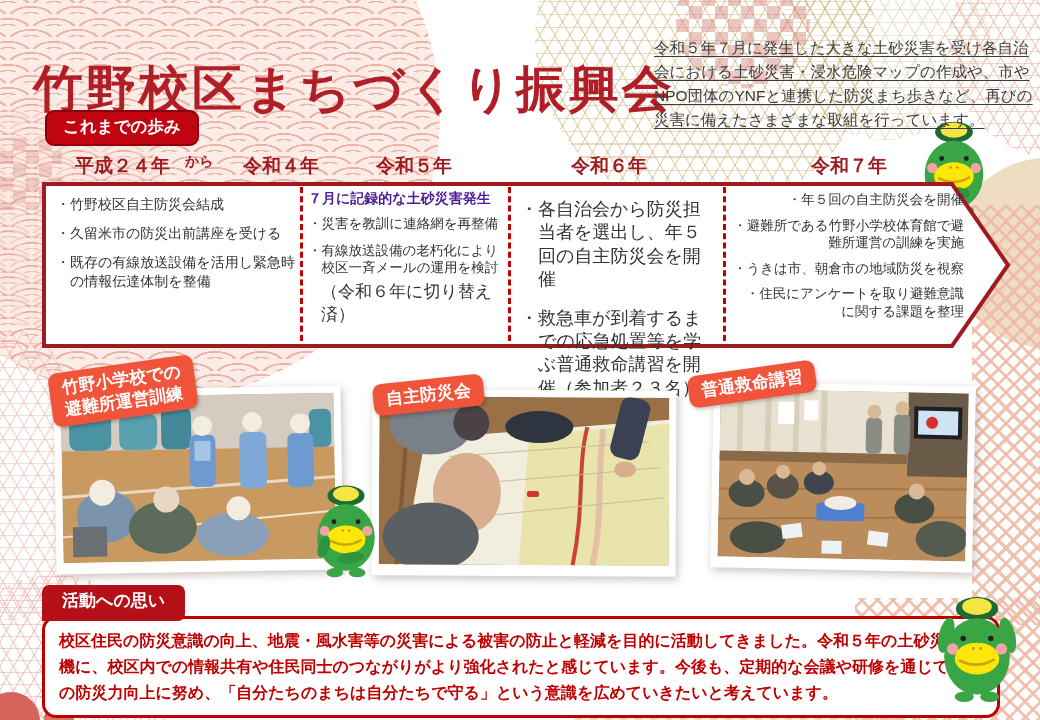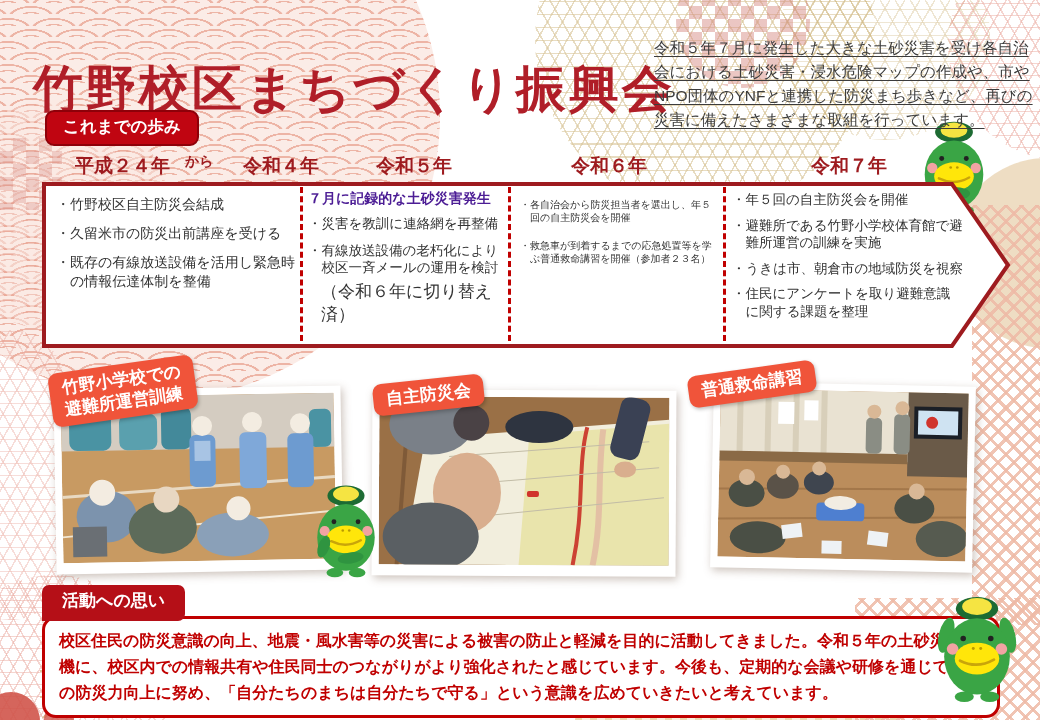--- a/index.html
+++ b/index.html
@@ -63,25 +63,25 @@
   .yl-heisei{left:75px;} .yl-kara{left:185px;font-size:14px;} .yl-r4{left:243px;}
   .yl-r5{left:376px;} .yl-r6{left:571px;} .yl-r7{left:811px;}
 
   .timeline{position:absolute;left:42px;top:182px;width:970px;height:202px;z-index:2;}
   .timeline svg.frame{position:absolute;left:0;top:0;}
   .tl-sep{position:absolute;top:5px;height:154px;border-left:3px dashed #C00000;}
   .sep1{left:258px;} .sep2{left:466px;} .sep3{left:681px;}
   .tl-col{position:absolute;color:#333;}
   .c1{left:14px;top:13px;width:240px;font-size:14px;}
   .c2{left:266px;top:8px;width:196px;font-size:13.5px;}
-  .c3{left:478px;top:16px;width:198px;font-size:10px;}
+  .c3{left:478px;top:16px;width:198px;font-size:18px;}
   .c4{left:690px;top:9px;width:232px;font-size:13.5px;}
   .item{padding-left:1em;text-indent:-1em;line-height:1.3;}
   .c1 .item{margin-bottom:11px;} .c2 .item{margin-bottom:9px;}
-  .c3 .item{margin-bottom:15px;} .c4 .item{margin-bottom:8px;}
+  .c3 .item{margin-bottom:15px;} .c4 .item{margin-bottom:8px;text-align:right;}
   .tl-highlight{display:block;color:#4c1d95;font-weight:bold;font-size:14px;margin-bottom:7px;white-space:nowrap;}
   .tl-note{display:block;font-size:17px;margin:-6px 0 0 13px;color:#333;}
 
   
   .photo{position:absolute;z-index:2;background:#fff;padding:7px;
     box-shadow:2px 3px 8px rgba(110,80,60,.35);}
   .p1{left:55px;top:388px;transform:rotate(-1deg);}
   .p2{left:372px;top:390px;transform:rotate(.3deg);}
   .p3{left:712px;top:384px;transform:rotate(1.2deg);}
   .plabel{position:absolute;z-index:5;background:#F0543A;color:#fff;font-weight:bold;

